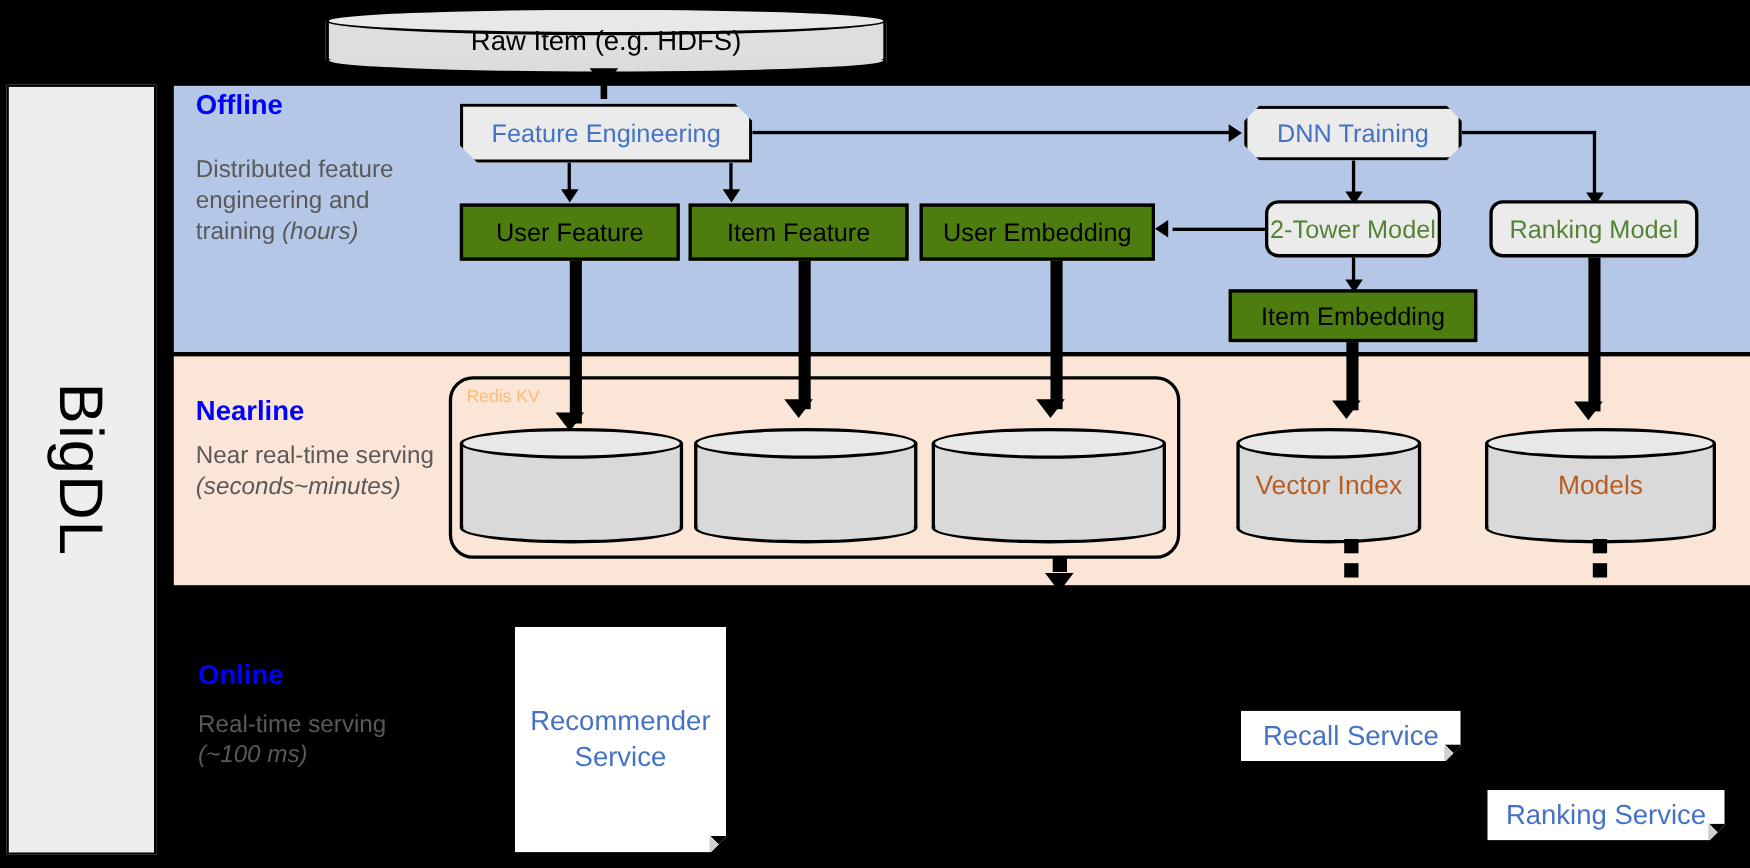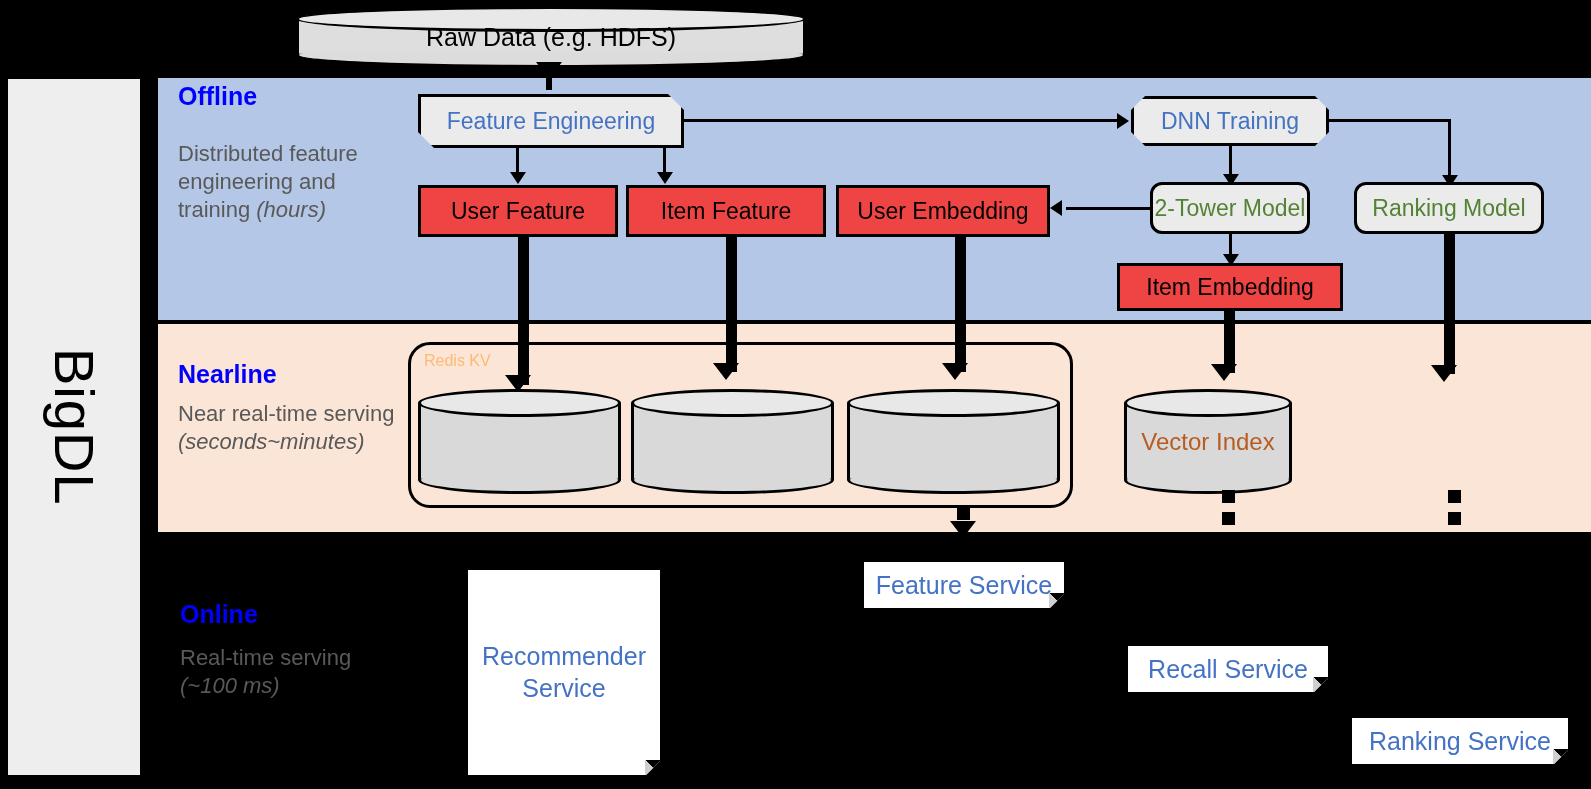--- a/index.html
+++ b/index.html
@@ -39,21 +39,21 @@
   #t-nearline { left:178px; top:360px; }
   #s-nearline { left:178px; top:400px; width:230px; }
   #t-online   { left:180px; top:600px; }
   #s-online   { left:180px; top:644px; }
 
   
   .node { position:absolute; display:flex; align-items:center; justify-content:center; text-align:center; }
 
   
   .box-grey {
-    background:#ef4444; border:3px solid #000; color:#000;
+    background:#4d7c0f; border:3px solid #000; color:#000;
     font-size:23px;
   }
   
   .box-round {
     background:#ebebeb; border:3px solid #000; border-radius:12px;
     font-size:23px;
   }
   .txt-green { color:#548235; }
 
   
@@ -154,21 +154,21 @@
   <div class="band-title" id="t-nearline">Nearline</div>
   <div class="band-sub" id="s-nearline"><span>Near real-time serving </span><i>(seconds~minutes)</i></div>
 
   <div class="band-title" id="t-online">Online</div>
   <div class="band-sub" id="s-online"><span>Real-time serving </span><i>(~100 ms)</i></div>
 
   <div class="cyl" id="raw-data">
     <div class="body"></div>
     <div class="bottom"></div>
     <div class="top"></div>
-    <div class="cap-label">Raw Data (e.g. HDFS)</div>
+    <div class="cap-label">Raw Item (e.g. HDFS)</div>
   </div>
 
   <div class="ln" style="left:546px; top:68px; width:6px; height:22px;"></div>
   <div class="ah-down fat" style="left:536px; top:62px;"></div>
 
   <div class="node box-flag cut-br" style="left:418px; top:94px; width:266px; height:54px;">
     <span>Feature Engineering</span>
   </div>
 
   <div class="node box-flag cut-both" style="left:1131px; top:96px; width:198px; height:50px;">
@@ -251,39 +251,41 @@
     <div class="bottom"></div>
     <div class="top"></div>
   </div>
 
   <div class="cyl" style="left:1124px; top:389px; width:168px; height:105px;">
     <div class="body"></div>
     <div class="bottom"></div>
     <div class="top"></div>
     <div class="cap-label">Vector Index</div>
   </div>
+  <div class="cyl" style="left:1350px; top:389px; width:210px; height:105px;">
+    <div class="body"></div>
+    <div class="bottom"></div>
+    <div class="top"></div>
+    <div class="cap-label">Models</div>
+  </div>
 
   <div class="sq" style="left:957px; top:507px;"></div>
   <div class="ah-down fat" style="left:950px; top:521px;"></div>
 
   <div class="sq" style="left:1222px; top:490px;"></div>
   <div class="sq" style="left:1222px; top:512px;"></div>
 
   <div class="sq" style="left:1448px; top:490px;"></div>
   <div class="sq" style="left:1448px; top:512px;"></div>
 
   <div class="doc" style="left:468px; top:570px; width:192px; height:205px; font-size:25px; line-height:1.25;">
     <span>Recommender Service</span>
     <span class="fold"></span>
   </div>
 
-  <div class="doc" style="left:864px; top:562px; width:200px; height:46px;">
-    <span>Feature Service</span>
-    <span class="fold"></span>
-  </div>
 
   <div class="doc" style="left:1128px; top:646px; width:200px; height:46px;">
     <span>Recall Service</span>
     <span class="fold"></span>
   </div>
 
   <div class="doc" style="left:1352px; top:718px; width:216px; height:46px;">
     <span>Ranking Service</span>
     <span class="fold"></span>
   </div>

